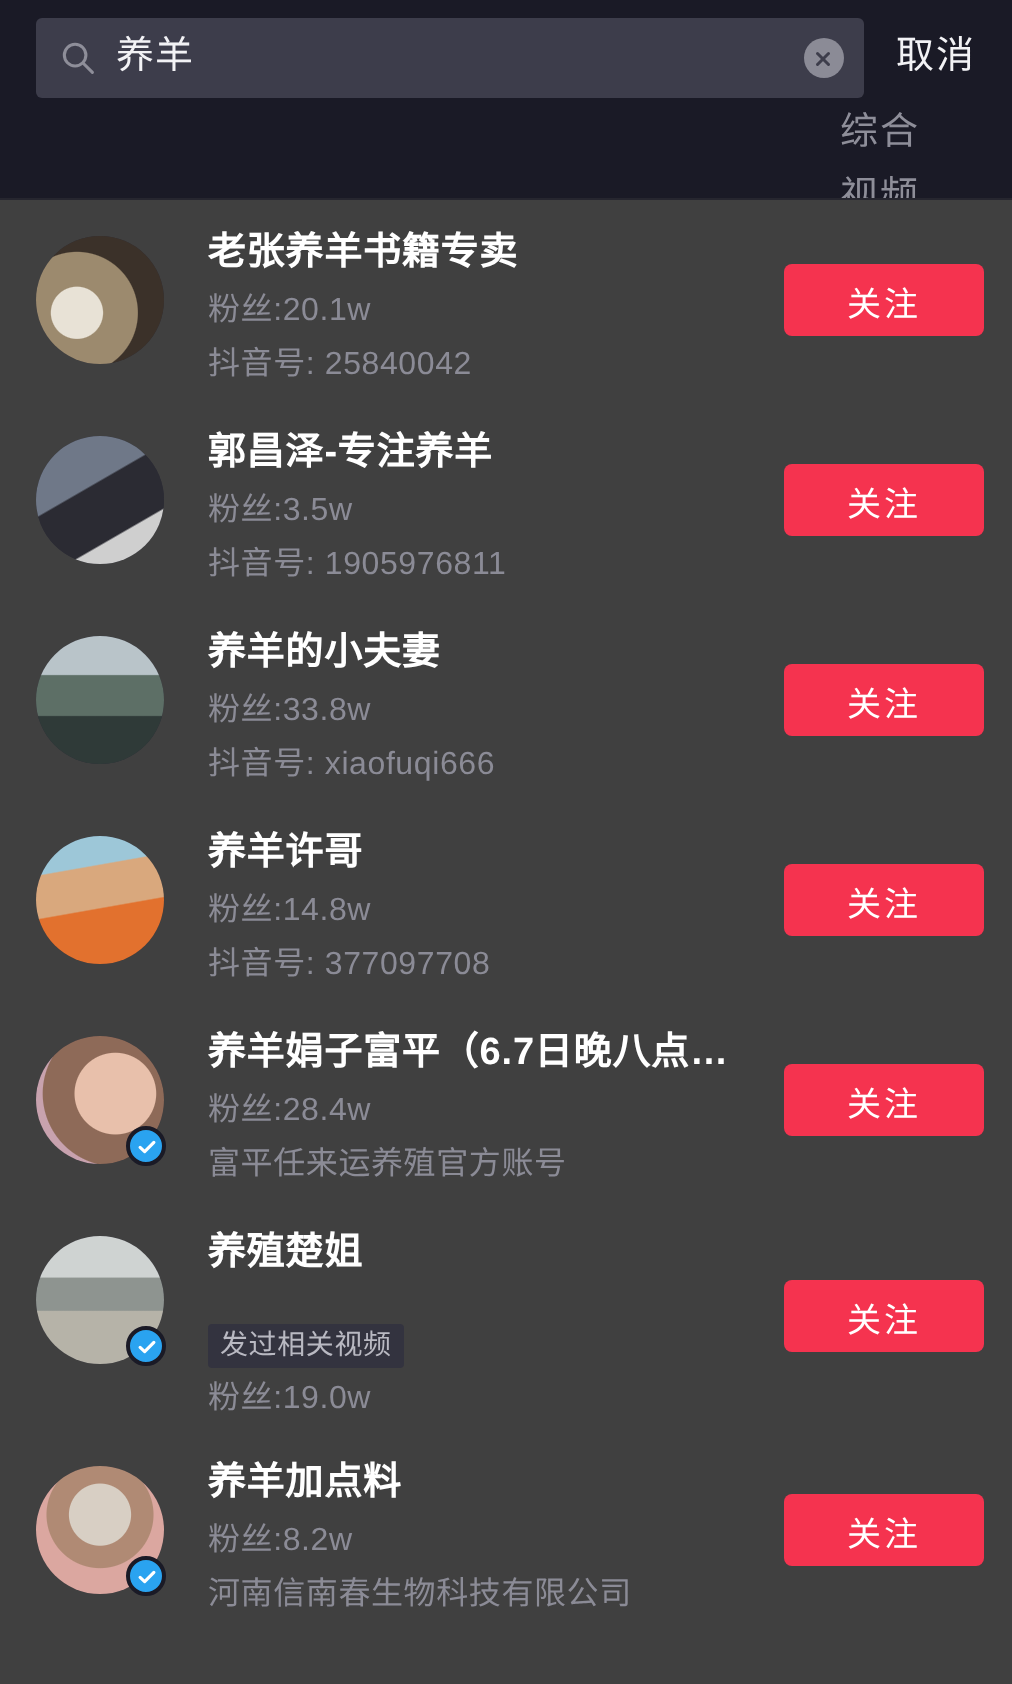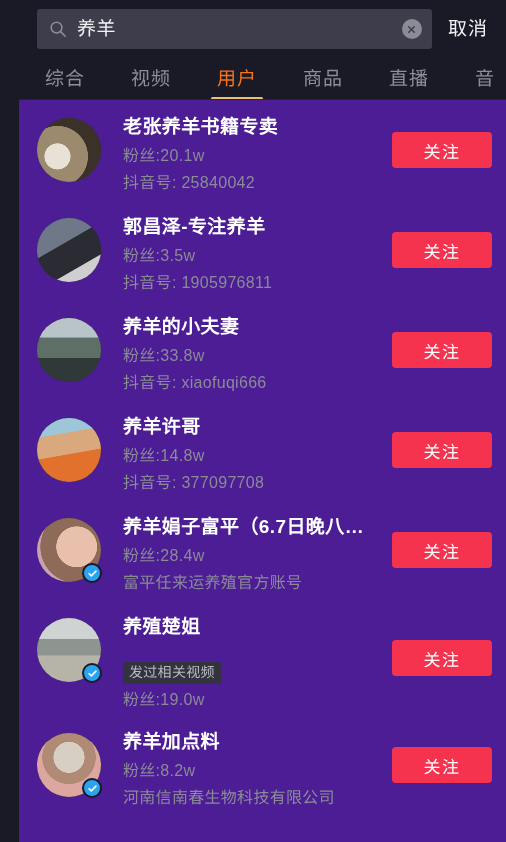--- a/index.html
+++ b/index.html
@@ -17,21 +17,20 @@
     color: #ffffff;
     -webkit-font-smoothing: antialiased;
   }
 
   .app {
     position: relative;
     width: 506px;
     height: 842px;
     background: #1a1a26;
     overflow: hidden;
-    padding-left: 19px;
   }
 
   
   .search-header {
     display: flex;
     align-items: center;
     padding: 8px 12px 6px 18px;
     height: 56px;
     background: #1a1a26;
   }
@@ -92,20 +91,21 @@
 
   
   .tabbar {
     position: relative;
     display: flex;
     align-items: flex-end;
     height: 44px;
     padding: 0 0 0 26px;
     background: #1a1a26;
     overflow: hidden;
+    flex-direction: column;
   }
 
   .tab {
     position: relative;
     flex: 0 0 auto;
     padding: 0 0 10px 0;
     margin-right: 46px;
     font-size: 19px;
     line-height: 22px;
     color: #8e8e99;
@@ -133,21 +133,21 @@
     left: 0; right: 0; bottom: 0;
     height: 1px;
     background: #26262f;
   }
 
   
   .results {
     position: relative;
     height: 742px;
     overflow: hidden;
-    background: #4c1d95;
+    background: #404040;
   }
 
   .user-row {
     display: flex;
     align-items: flex-start;
     padding: 0 14px 0 18px;
     height: 100px;
     position: relative;
   }
   .user-row.tall { height: 115px; }

